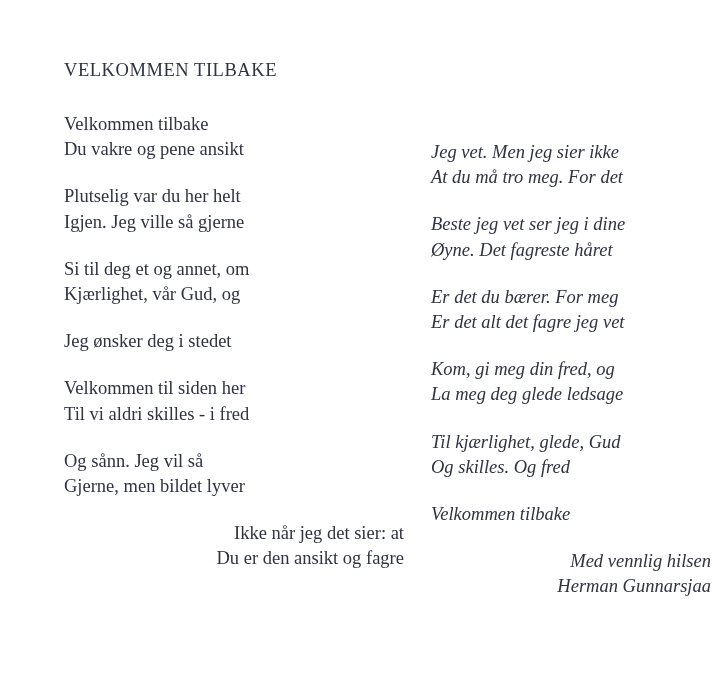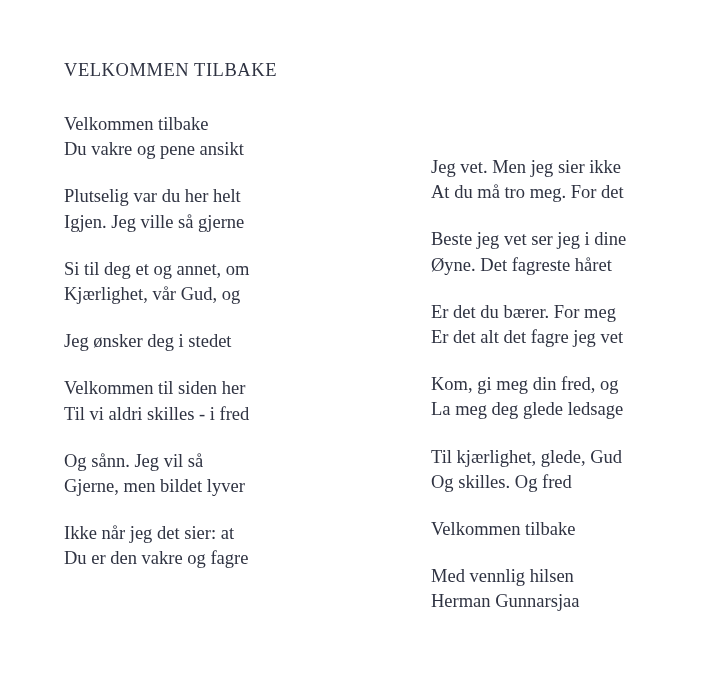--- a/index.html
+++ b/index.html
@@ -44,29 +44,31 @@
     line-height: 25.2px;
     color: #2f3342;
   }
   .column-left {
     left: 64px;
     top: 112px;
     width: 340px;
   }
   .column-right {
     left: 431px;
-    top: 155px;
+    top: 140px;
     width: 280px;
+    font-style: italic;
   }
 
   .stanza {
     margin: 0 0 22px 0;
   }
   .stanza:last-child {
     margin-bottom: 10px;
+    text-align: right;
   }
   .verse-line {
     display: block;
     white-space: pre;
   }
 </style>
 </head>
 <body>
 
 <div id="page">
@@ -92,21 +94,21 @@
       <p class="stanza">
         <span class="verse-line">Velkommen til siden her</span>
         <span class="verse-line">Til vi aldri skilles - i fred</span>
       </p>
       <p class="stanza">
         <span class="verse-line">Og sånn. Jeg vil så</span>
         <span class="verse-line">Gjerne, men bildet lyver</span>
       </p>
       <p class="stanza">
         <span class="verse-line">Ikke når jeg det sier: at</span>
-        <span class="verse-line">Du er den vakre og fagre</span>
+        <span class="verse-line">Du er den ansikt og fagre</span>
       </p>
     </div>
 
   <div class="column column-right">
       <p class="stanza">
         <span class="verse-line">Jeg vet. Men jeg sier ikke</span>
         <span class="verse-line">At du må tro meg. For det</span>
       </p>
       <p class="stanza">
         <span class="verse-line">Beste jeg vet ser jeg i dine</span>

